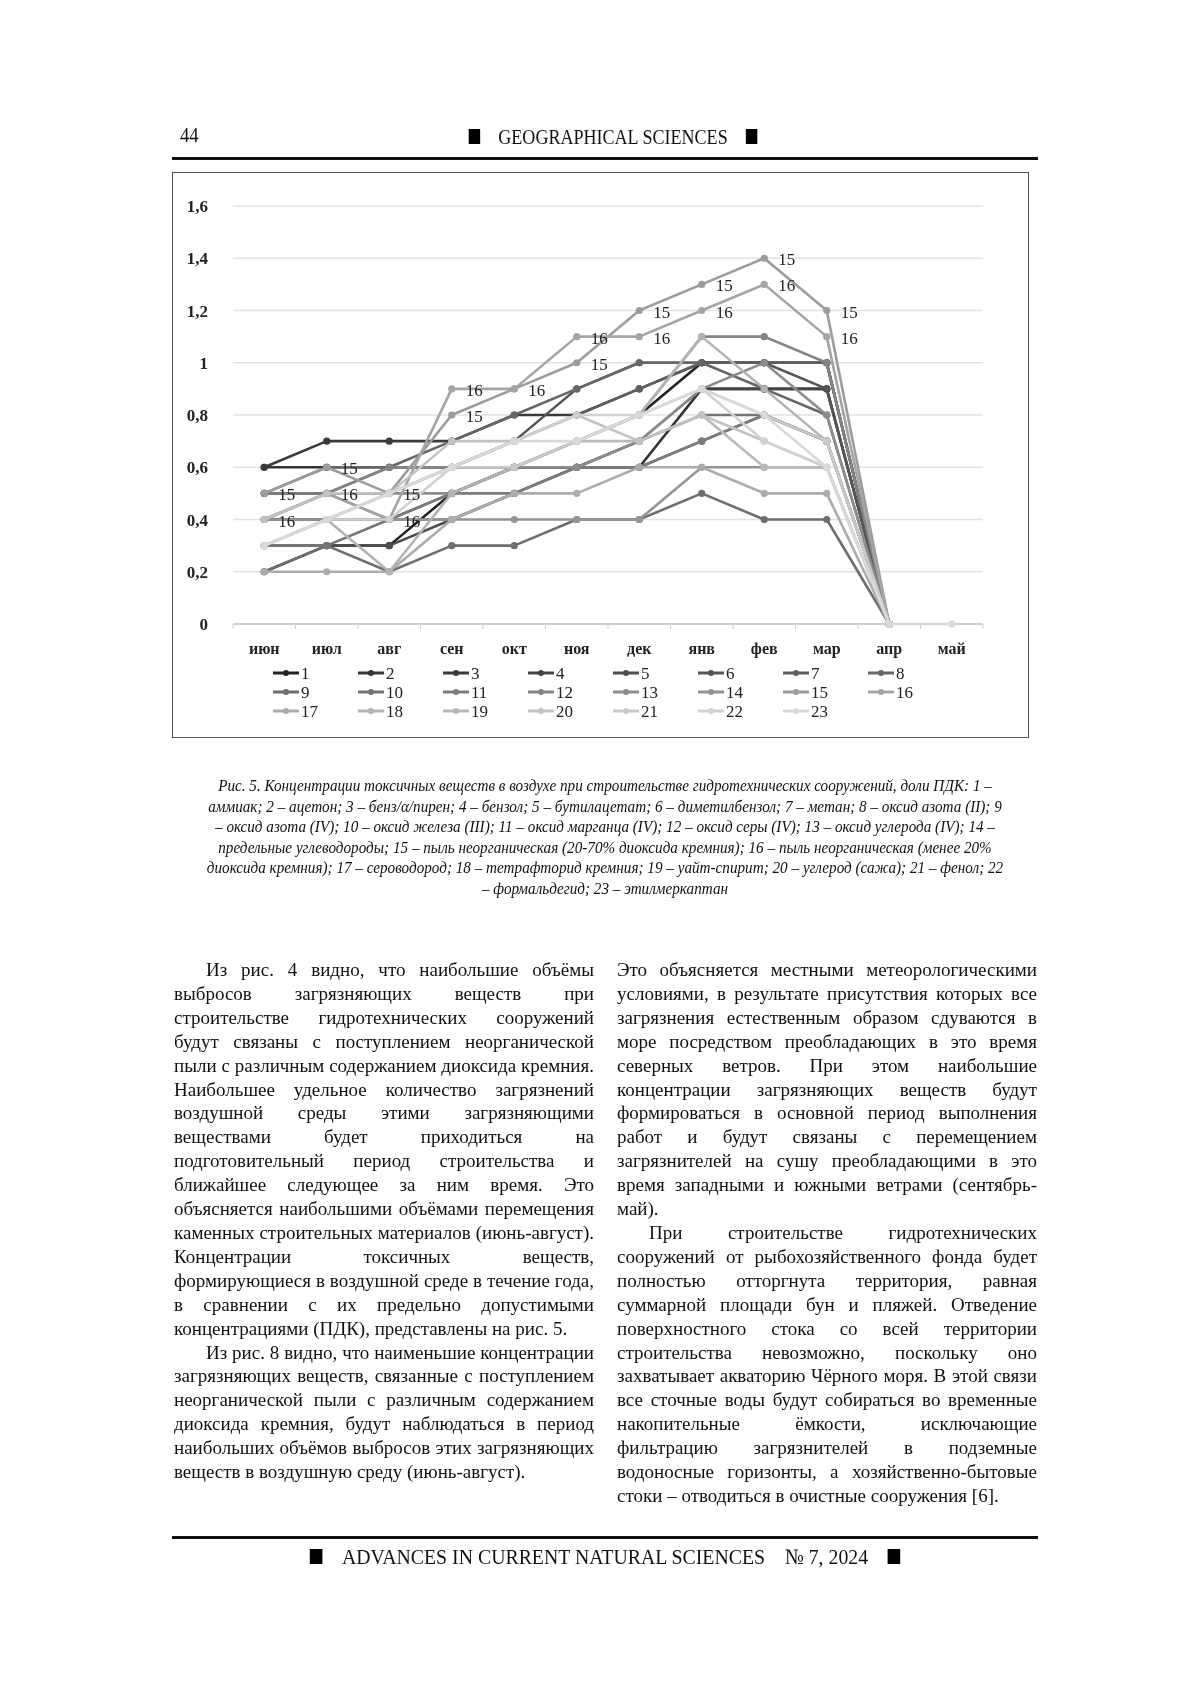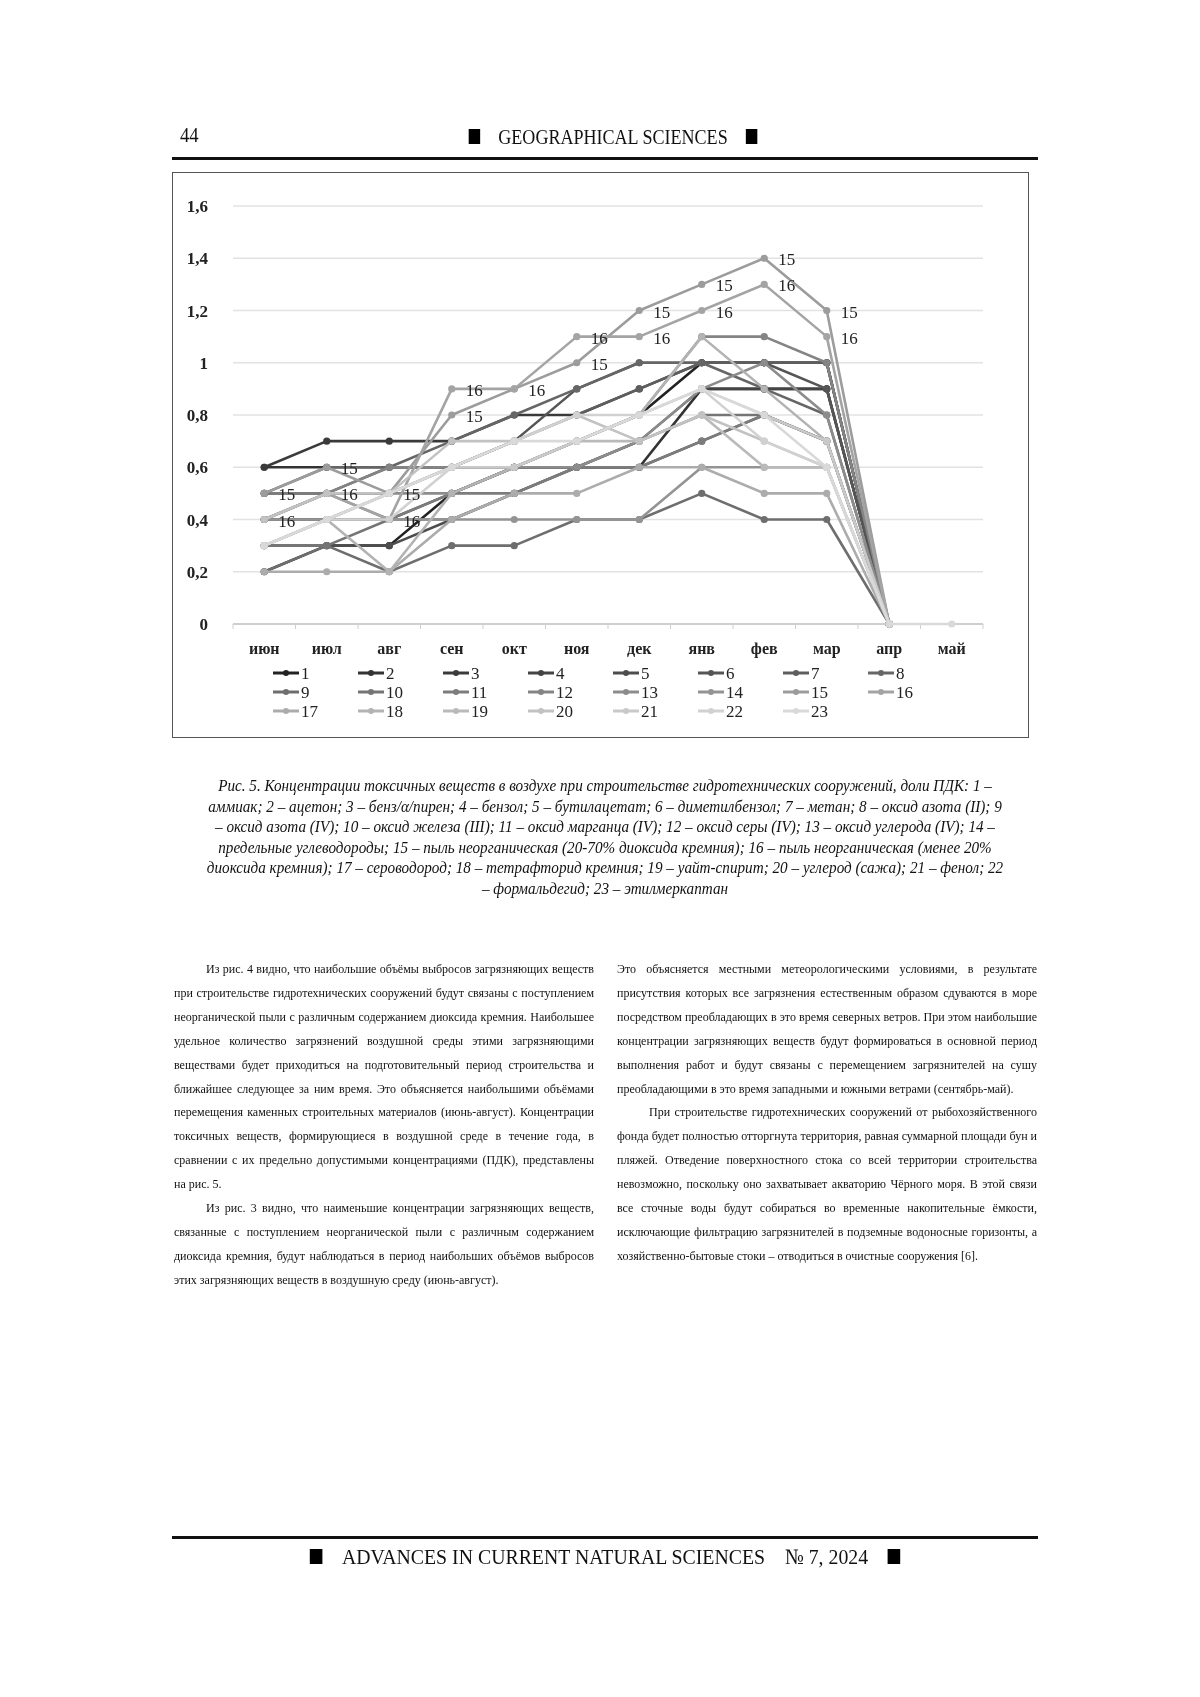--- a/index.html
+++ b/index.html
@@ -5,21 +5,21 @@
   html, body { margin:0; padding:0; background:#fff; }
   body { width:1200px; height:1697px; position:relative; overflow:hidden; font-family:"Liberation Serif", serif; color:#111; }
   .hdr { position:absolute; left:180px; top:118px; width:866px; height:40px; }
   .pagenum { position:absolute; left:0; top:4px; font-size:22px; font-family:"Liberation Serif", serif; transform:scaleX(0.85); transform-origin:left; }
   .journal { position:absolute; left:0; right:0; top:6px; text-align:center; font-size:22px; letter-spacing:0px; transform:scaleX(0.82); }
   .sq { display:inline-block; width:14px; height:15px; background:#000; vertical-align:middle; margin:0 22px; position:relative; top:-2px; }
   .rule-top { position:absolute; left:172px; top:157px; width:866px; height:3px; background:#111; }
   .chartbox { position:absolute; left:172px; top:172px; width:857px; height:566px; border:1.5px solid #555; box-sizing:border-box; background:#fff; }
   svg text { font-family:"Liberation Serif", serif; }
   .caption { position:absolute; left:172px; top:776px; width:866px; text-align:center; font-style:italic; font-size:16.5px; line-height:20.5px; transform:scaleX(0.92); transform-origin:center top; }
-  .col { position:absolute; top:958px; width:420px; font-size:12px; line-height:23.9px; text-align:justify; hyphens:manual; }
+  .col { position:absolute; top:958px; width:420px; font-size:19px; line-height:23.9px; text-align:justify; hyphens:manual; }
   .col p { margin:0; }
   .col .ind { text-indent:32px; }
   .colL { left:174px; }
   .colR { left:617px;font-family:Liberation Serif, serif; }
   .rule-bot { position:absolute; left:172px; top:1536px; width:866px; height:3px; background:#111; }
   .ftr { position:absolute; left:172px; width:866px; top:1544px; text-align:center; font-size:22px; transform:scaleX(0.9); }
 </style>
 </head>
 <body>
 
@@ -545,21 +545,21 @@
           <text x="638" y="544" font-size="17" fill="#222">23</text>
         </g>
       </g>
   </svg>
 </div>
 
 <div class="caption">Рис. 5. Концентрации токсичных веществ в воздухе при строительстве гидротехнических сооружений, доли ПДК: 1 – аммиак; 2 – ацетон; 3 – бенз/α/пирен; 4 – бензол; 5 – бутилацетат; 6 – диметилбензол; 7 – метан; 8 – оксид азота (II); 9 – оксид азота (IV); 10 – оксид железа (III); 11 – оксид марганца (IV); 12 – оксид серы (IV); 13 – оксид углерода (IV); 14 – предельные углеводороды; 15 – пыль неорганическая (20-70% диоксида кремния); 16 – пыль неорганическая (менее 20% диоксида кремния); 17 – сероводород; 18 – тетрафторид кремния; 19 – уайт-спирит; 20 – углерод (сажа); 21 – фенол; 22 – формальдегид; 23 – этилмеркаптан</div>
 
 <div class="col colL">
   <p class="ind">Из рис. 4 видно, что наибольшие объёмы выбросов загрязняющих веществ при строительстве гидротехнических сооружений будут связаны с поступлением неорганической пыли с различным содержанием диоксида кремния. Наибольшее удельное количество загрязнений воздушной среды этими загрязняющими веществами будет приходиться на подготовительный период строительства и ближайшее следующее за ним время. Это объясняется наибольшими объёмами перемещения каменных строительных материалов (июнь-август). Концентрации токсичных веществ, формирующиеся в воздушной среде в течение года, в сравнении с их предельно допустимыми концентрациями (ПДК), представлены на рис. 5.</p>
-  <p class="ind">Из рис. 3 видно, что наименьшие концентрации загрязняющих веществ, связанные с поступлением неорганической пыли с различным содержанием диоксида кремния, будут наблюдаться в период наибольших объёмов выбросов этих загрязняющих веществ в воздушную среду (июнь-август).</p>
+  <p class="ind">Из рис. 8 видно, что наименьшие концентрации загрязняющих веществ, связанные с поступлением неорганической пыли с различным содержанием диоксида кремния, будут наблюдаться в период наибольших объёмов выбросов этих загрязняющих веществ в воздушную среду (июнь-август).</p>
 </div>
 <div class="col colR">
   <p>Это объясняется местными метеорологическими условиями, в результате присутствия которых все загрязнения естественным образом сдуваются в море посредством преобладающих в это время северных ветров. При этом наибольшие концентрации загрязняющих веществ будут формироваться в основной период выполнения работ и будут связаны с перемещением загрязнителей на сушу преобладающими в это время западными и южными ветрами (сентябрь-май).</p>
   <p class="ind">При строительстве гидротехнических сооружений от рыбохозяйственного фонда будет полностью отторгнута территория, равная суммарной площади бун и пляжей. Отведение поверхностного стока со всей территории строительства невозможно, поскольку оно захватывает акваторию Чёрного моря. В этой связи все сточные воды будут собираться во временные накопительные ёмкости, исключающие фильтрацию загрязнителей в подземные водоносные горизонты, а хозяйственно-бытовые стоки – отводиться в очистные сооружения [6].</p>
 </div>
 
 <div class="rule-bot"></div>
 <div class="ftr">
   <span class="sq"></span><span>ADVANCES IN CURRENT NATURAL SCIENCES</span>&nbsp;&nbsp;&nbsp;&nbsp;<span>№ 7, 2024</span><span class="sq"></span>
 </div>

